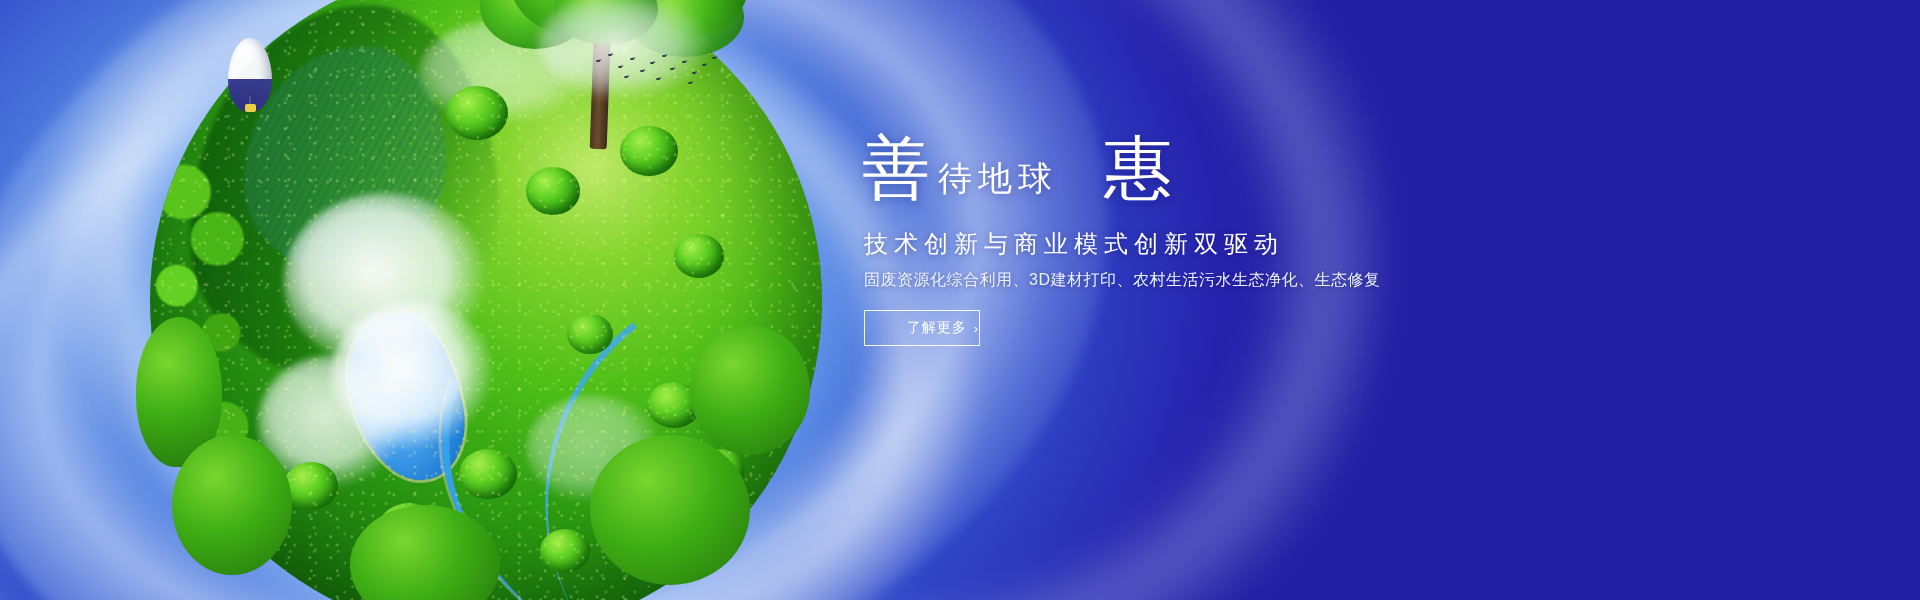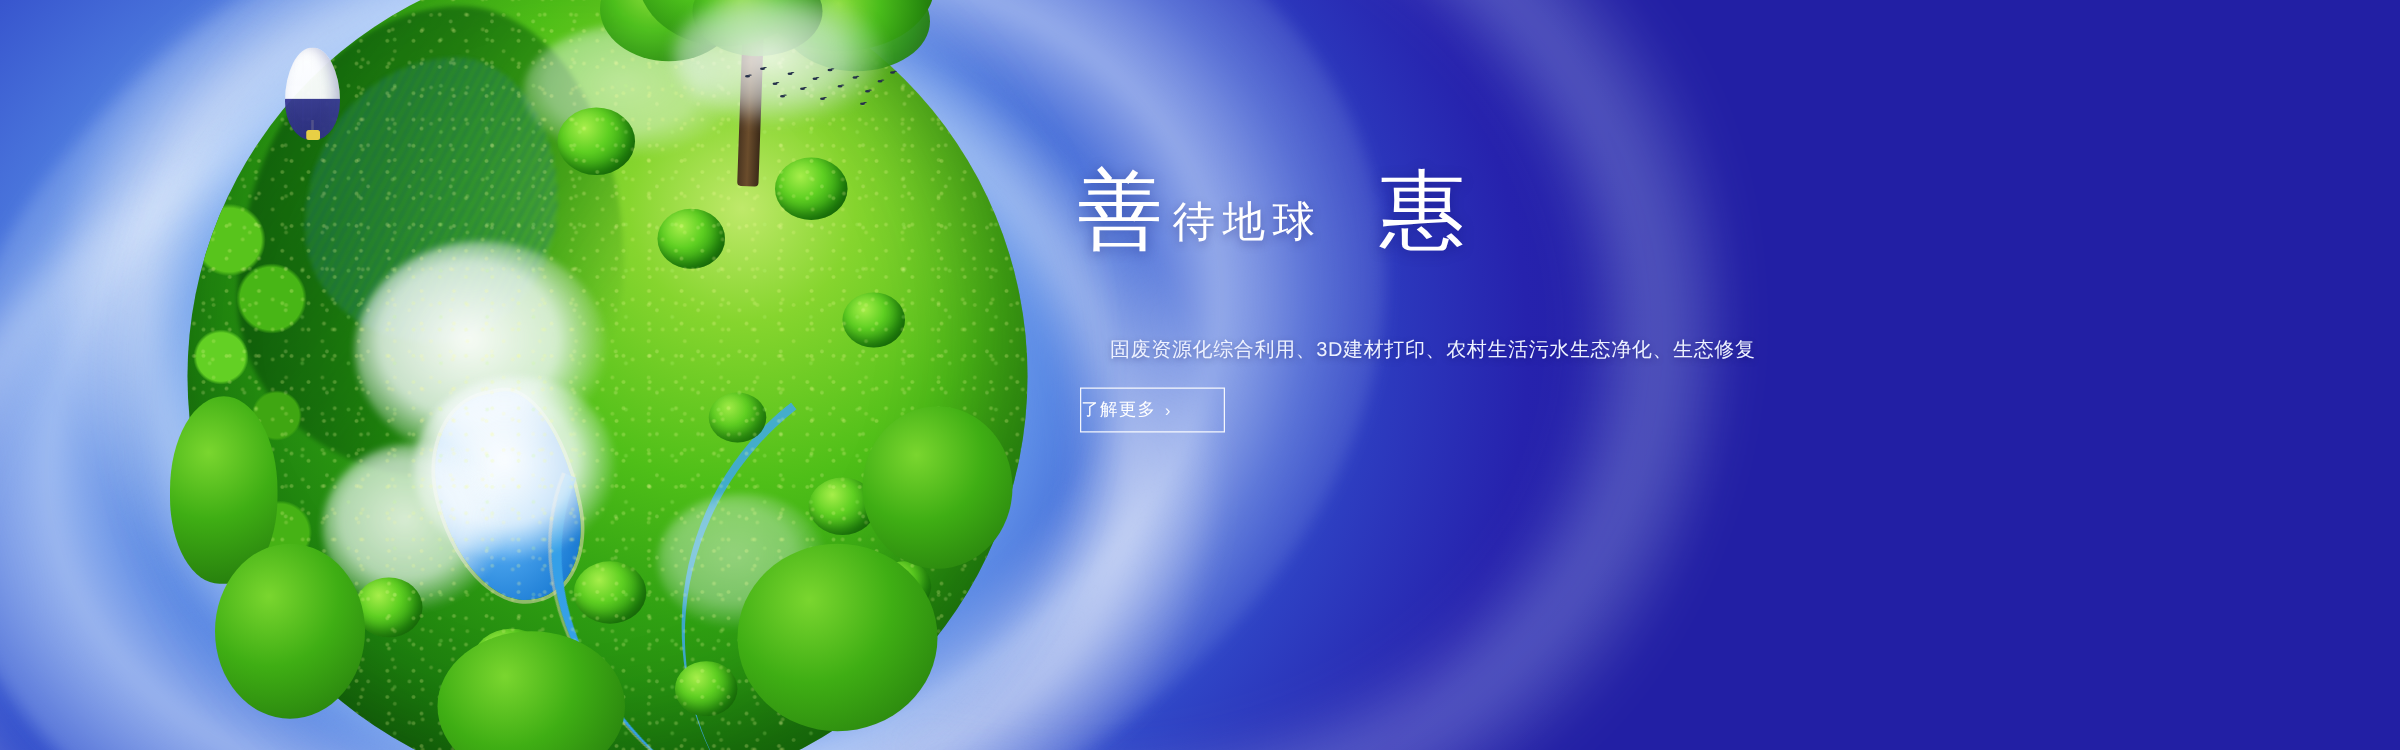--- a/index.html
+++ b/index.html
@@ -217,30 +217,29 @@
     font-family:"Liberation Sans","DejaVu Sans",sans-serif;
     white-space:nowrap;
     text-shadow:0 1px 6px rgba(10,10,80,.35);
   }
   .desc {
     position:absolute; left:2px; top:270px;
     color:#eef2ff; font-size:16px; letter-spacing:0.5px;
     font-family:"Liberation Sans","DejaVu Sans",sans-serif;
     white-space:nowrap;
     text-shadow:0 1px 5px rgba(10,10,80,.35);
-    margin-left:24px;
   }
   .cta {
     position:absolute; left:2px; top:310px;
     width:116px; height:36px;
     border:1px solid rgba(255,255,255,0.92);
     background:transparent;
     color:#ffffff; font-size:14px; letter-spacing:1px;
     font-family:"Liberation Sans","DejaVu Sans",sans-serif;
-    display:flex; align-items:center; justify-content:flex-start; gap:7px;
+    display:flex; align-items:center; justify-content:flex-end; gap:7px;
     cursor:pointer;
   }
   .cta .chev { font-size:13px; line-height:1; opacity:.95; }
 </style>
 </head>
 <body>
 
 <div class="banner">
 
   <div class="veil v1"></div>
@@ -319,20 +318,21 @@
 
   <div class="content">
 
     <div class="headline">
       <span class="hl-big">善</span>
       <span class="hl-small">待地球</span>
       <span class="hl-gap"></span>
       <span class="hl-big">惠</span>
     </div>
 
+    <div class="subtitle">技术创新与商业模式创新双驱动</div>
 
     <div class="desc">固废资源化综合利用、3D建材打印、农村生活污水生态净化、生态修复</div>
 
     <div class="cta">
       <span>了解更多</span>
       <span class="chev">›</span>
     </div>
 
   </div>
 </div>

